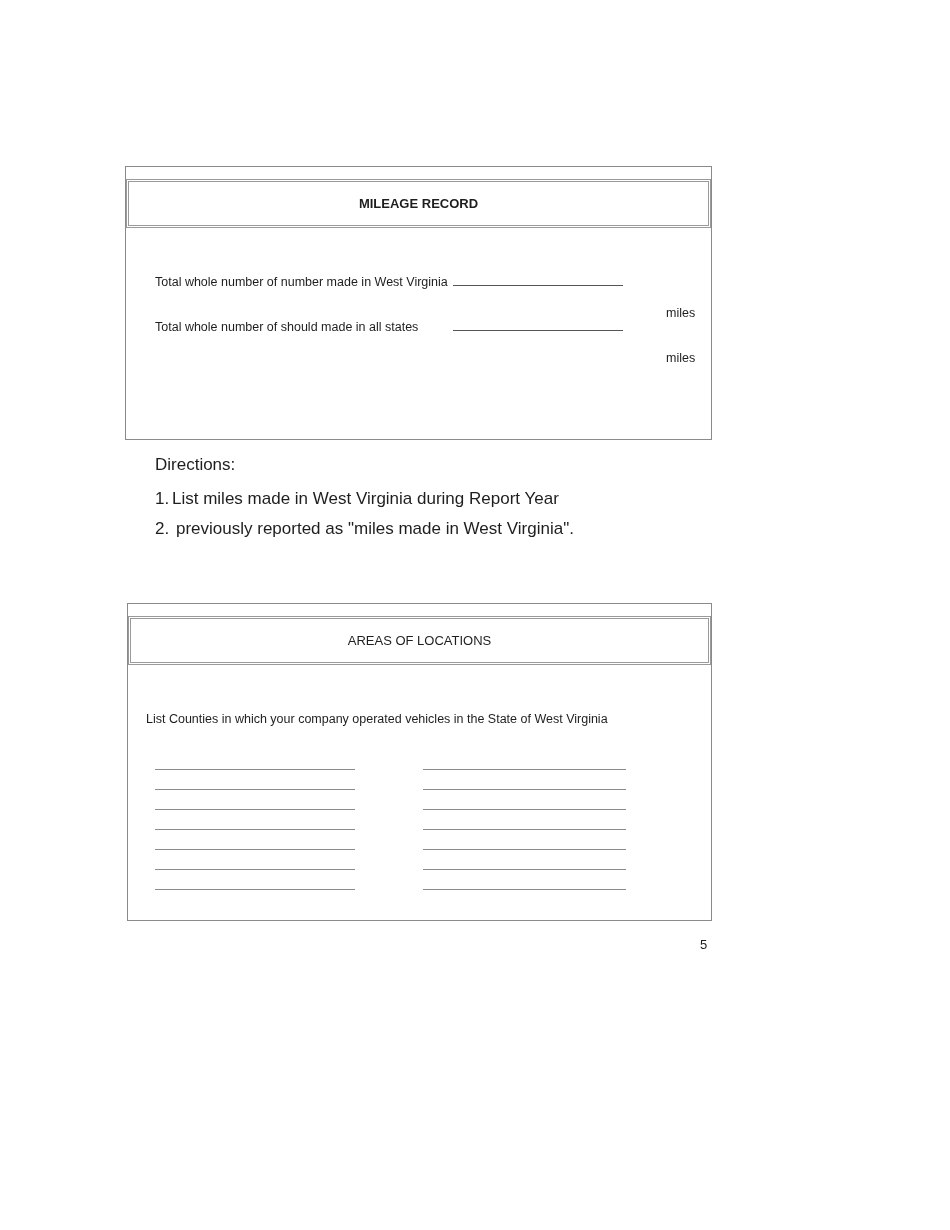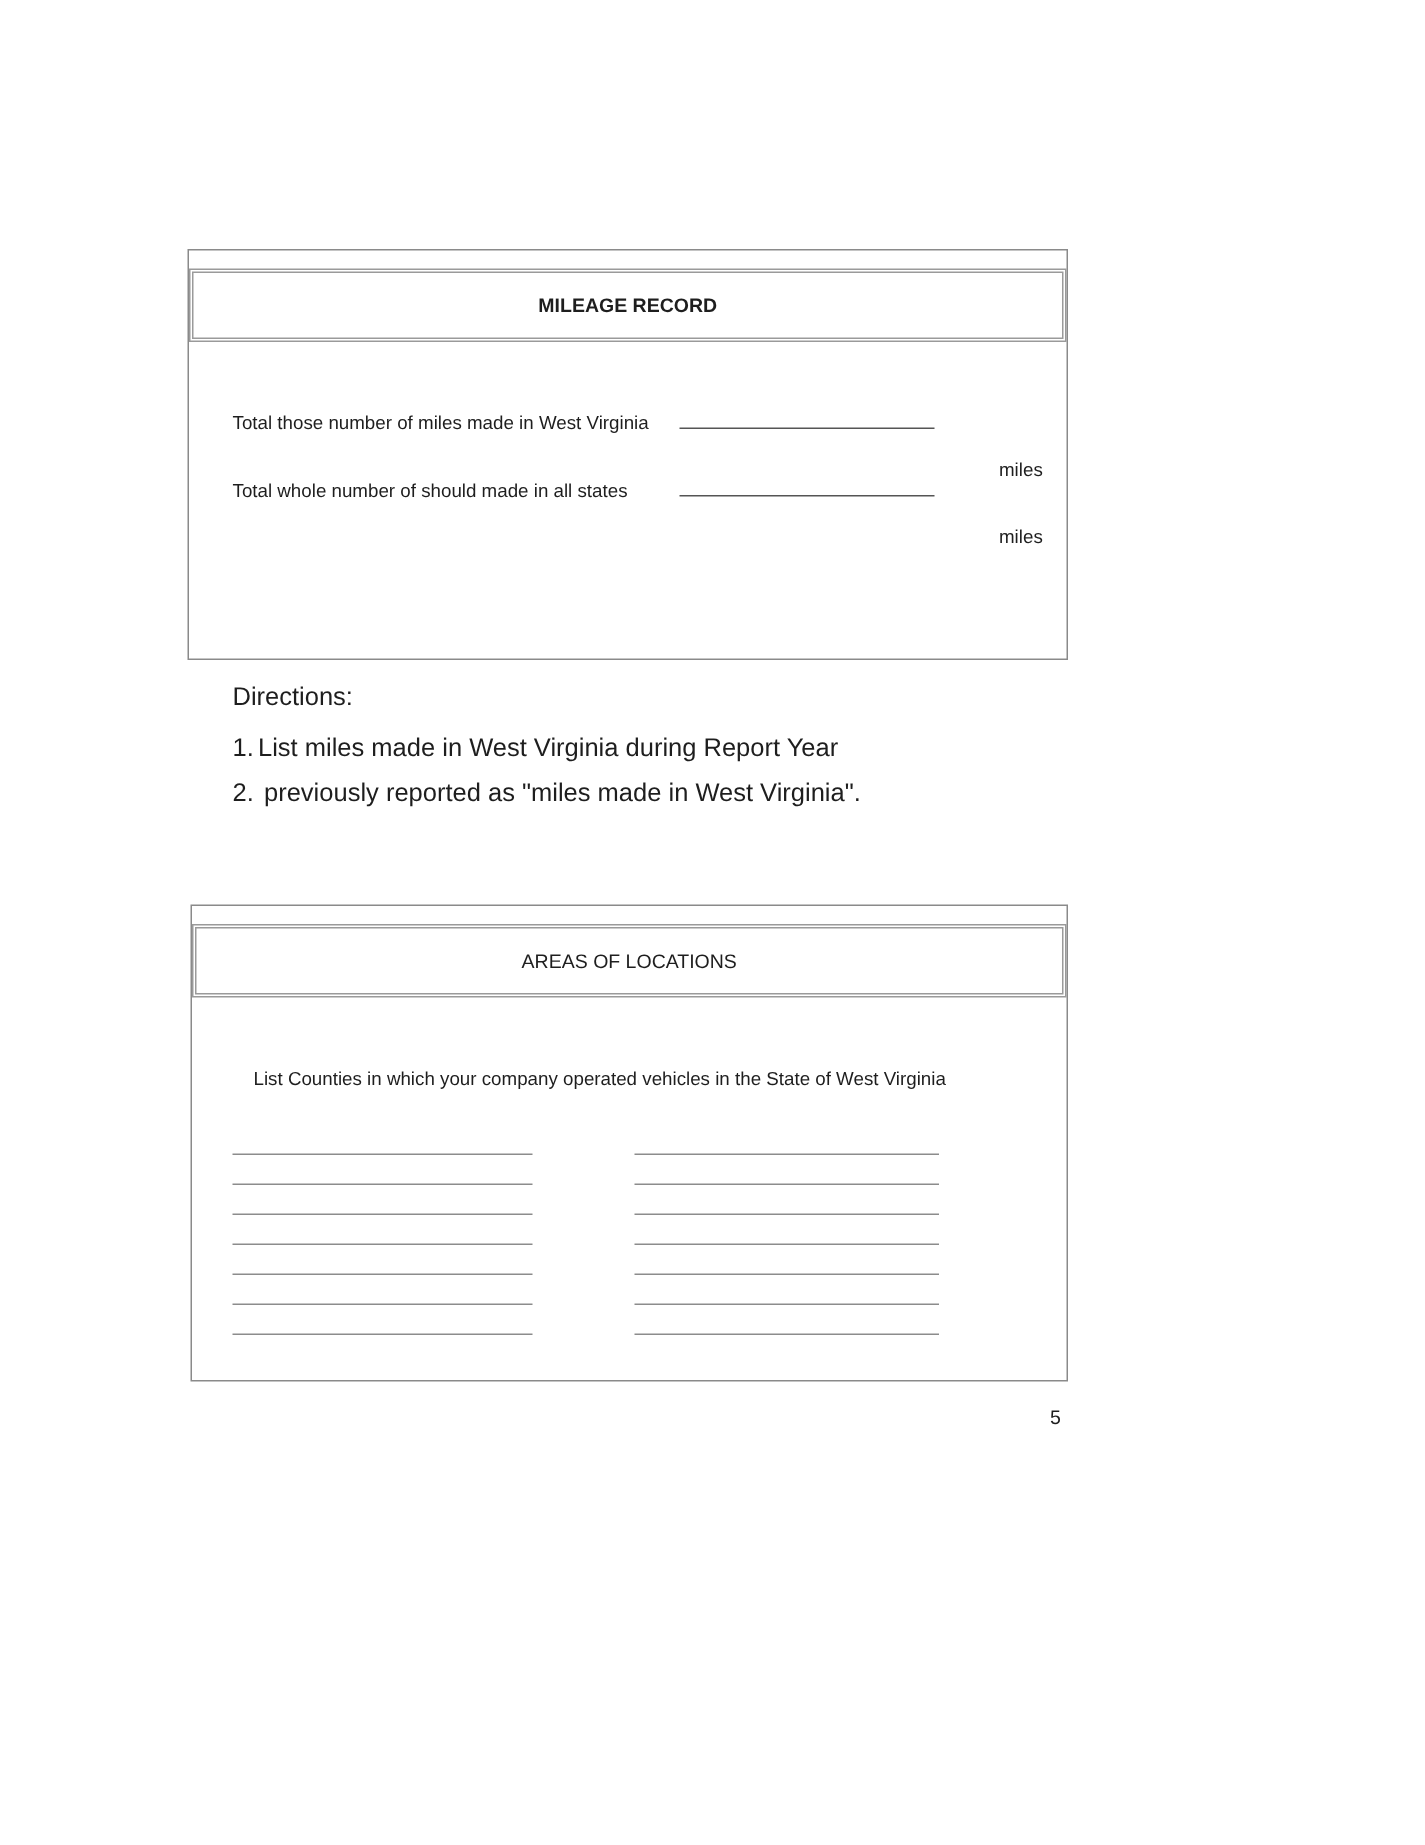--- a/index.html
+++ b/index.html
@@ -85,21 +85,21 @@
     .directions li .cont {
       display: block;
       padding-left: 4px;
     }
     .areas-box {
       left: 127px; top: 603px; width: 585px; height: 318px;
     }
     .areas-box .box-header { height: 49px; }
     .areas-instr {
       position: absolute;
-      left: 41px;
+      left: 18px;
       top: 108px;
       font-size: 12.5px;
       white-space: nowrap;
     }
     .lines-col {
       position: absolute;
       top: 165px;
       width: 200px;
     }
     .lines-col.left { left: 27px; }
@@ -117,21 +117,21 @@
       font-size: 13px;
     }
   </style>
 </head>
 <body>
 
 <div class="box mileage-box">
   <div class="box-header bold">MILEAGE RECORD</div>
 
   <div class="row" style="top:108px;">
-    <span class="label">Total those number of miles made in West Virginia</span>
+    <span class="label">Total whole number of number made in West Virginia</span>
     <span class="blank"></span>
     <span class="unit">miles</span>
   </div>
 
   <div class="row" style="top:153px;">
     <span class="label">Total whole number of should made in all states</span>
     <span class="blank"></span>
     <span class="unit">miles</span>
   </div>
 </div>

